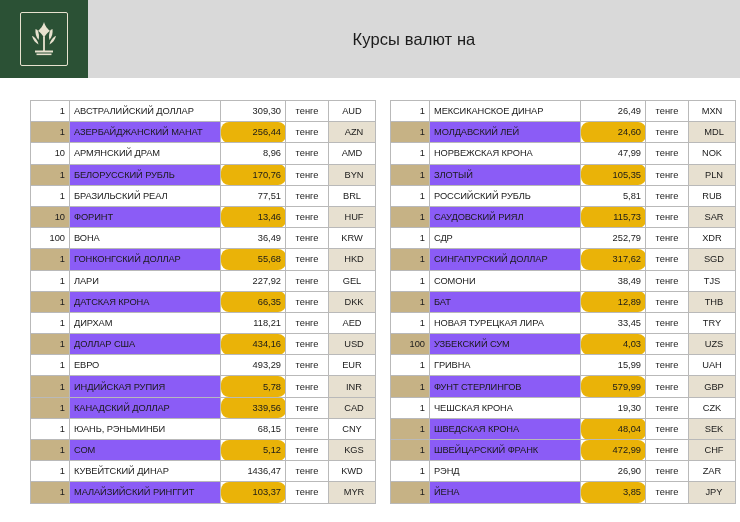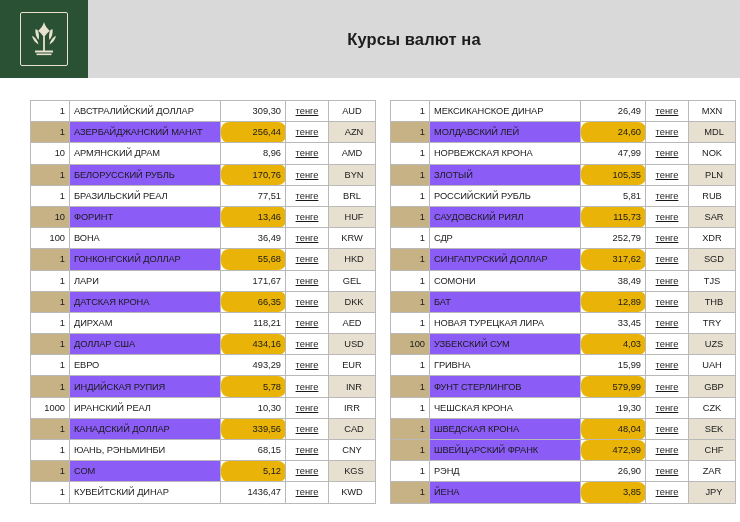--- a/index.html
+++ b/index.html
@@ -53,21 +53,21 @@
     top: 0;
     width: 652px;
     height: 78px;
     display: flex;
     align-items: center;
     justify-content: center;
     font-size: 16.5px;
     color: #1c1c1c;
     letter-spacing: 0.1px;
   }
-  .header-title .t-normal { font-weight: bold; }
+  .header-title .t-normal { font-weight: normal; }
   .header-title .t-bold { font-weight: bold; }
   
   .tables {
     position: absolute;
     top: 100px;
     left: 0;
     width: 740px;
     height: 400px;
   }
   .table-col {
@@ -108,21 +108,20 @@
     text-align: right;
     font-size: 9.2px;
     border-radius: 8px;
   }
   td.c-value.hl { background: #eab308; }
   td.c-cur {
     width: 34px;
     text-align: center;
     font-size: 9.2px;
     color: #333;
-    text-decoration: underline;
   }
   td.c-code {
     width: 38px;
     text-align: center;
     font-size: 9.2px;
     color: #2b2b2b;
   }
   td.c-code.hl { background: #e7e0d0; padding-left: 8px; }
   
   .footer-strip {
@@ -217,21 +216,21 @@
             <tr>
               <td class="c-units hl">1</td>
               <td class="c-name hl">ГОНКОНГСКИЙ ДОЛЛАР</td>
               <td class="c-value hl">55,68</td>
               <td class="c-cur">тенге</td>
               <td class="c-code hl">HKD</td>
             </tr>
             <tr>
               <td class="c-units">1</td>
               <td class="c-name">ЛАРИ</td>
-              <td class="c-value">171,67</td>
+              <td class="c-value">227,92</td>
               <td class="c-cur">тенге</td>
               <td class="c-code">GEL</td>
             </tr>
             <tr>
               <td class="c-units hl">1</td>
               <td class="c-name hl">ДАТСКАЯ КРОНА</td>
               <td class="c-value hl">66,35</td>
               <td class="c-cur">тенге</td>
               <td class="c-code hl">DKK</td>
             </tr>
@@ -255,27 +254,20 @@
               <td class="c-value">493,29</td>
               <td class="c-cur">тенге</td>
               <td class="c-code">EUR</td>
             </tr>
             <tr>
               <td class="c-units hl">1</td>
               <td class="c-name hl">ИНДИЙСКАЯ РУПИЯ</td>
               <td class="c-value hl">5,78</td>
               <td class="c-cur">тенге</td>
               <td class="c-code hl">INR</td>
-            </tr>
-            <tr>
-              <td class="c-units">1000</td>
-              <td class="c-name">ИРАНСКИЙ РЕАЛ</td>
-              <td class="c-value">10,30</td>
-              <td class="c-cur">тенге</td>
-              <td class="c-code">IRR</td>
             </tr>
             <tr>
               <td class="c-units hl">1</td>
               <td class="c-name hl">КАНАДСКИЙ ДОЛЛАР</td>
               <td class="c-value hl">339,56</td>
               <td class="c-cur">тенге</td>
               <td class="c-code hl">CAD</td>
             </tr>
             <tr>
               <td class="c-units">1</td>

